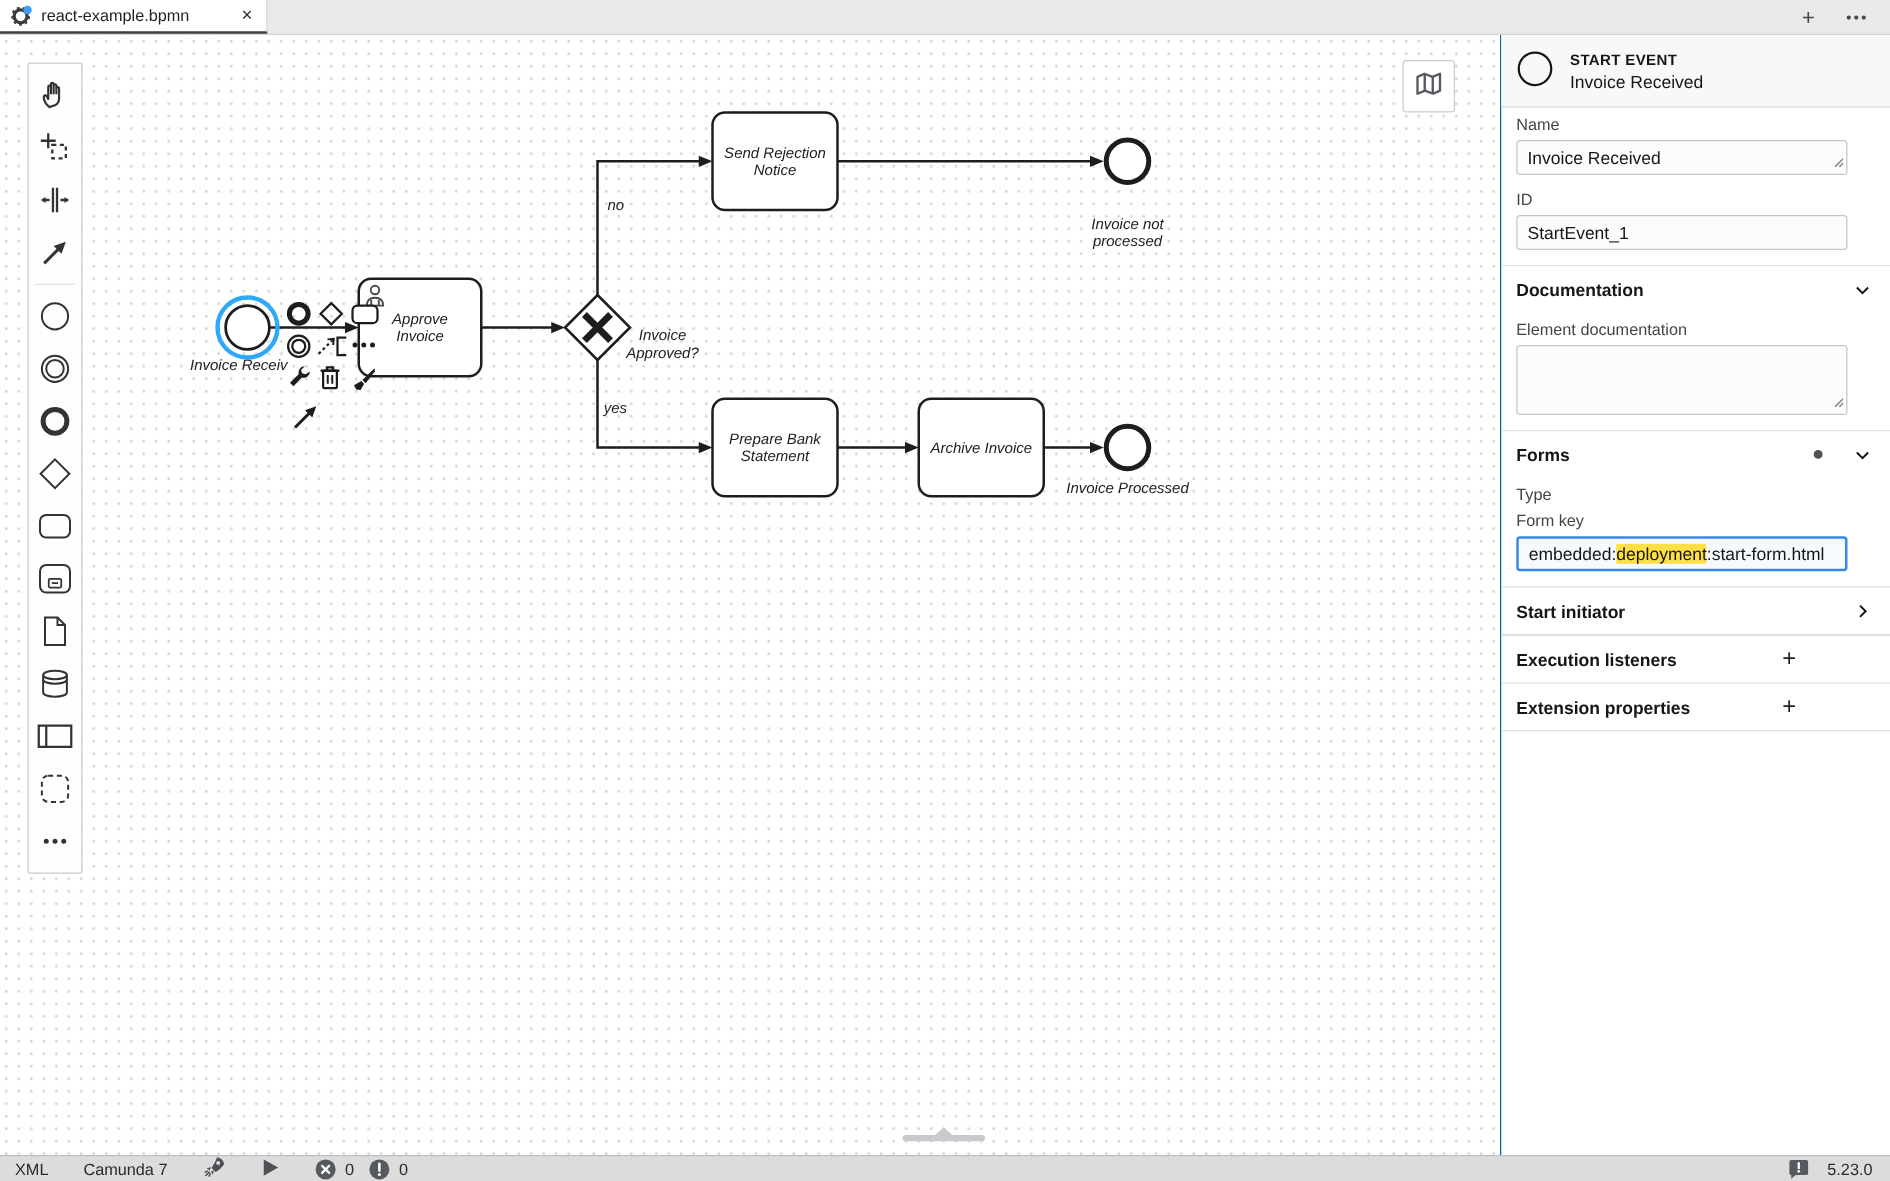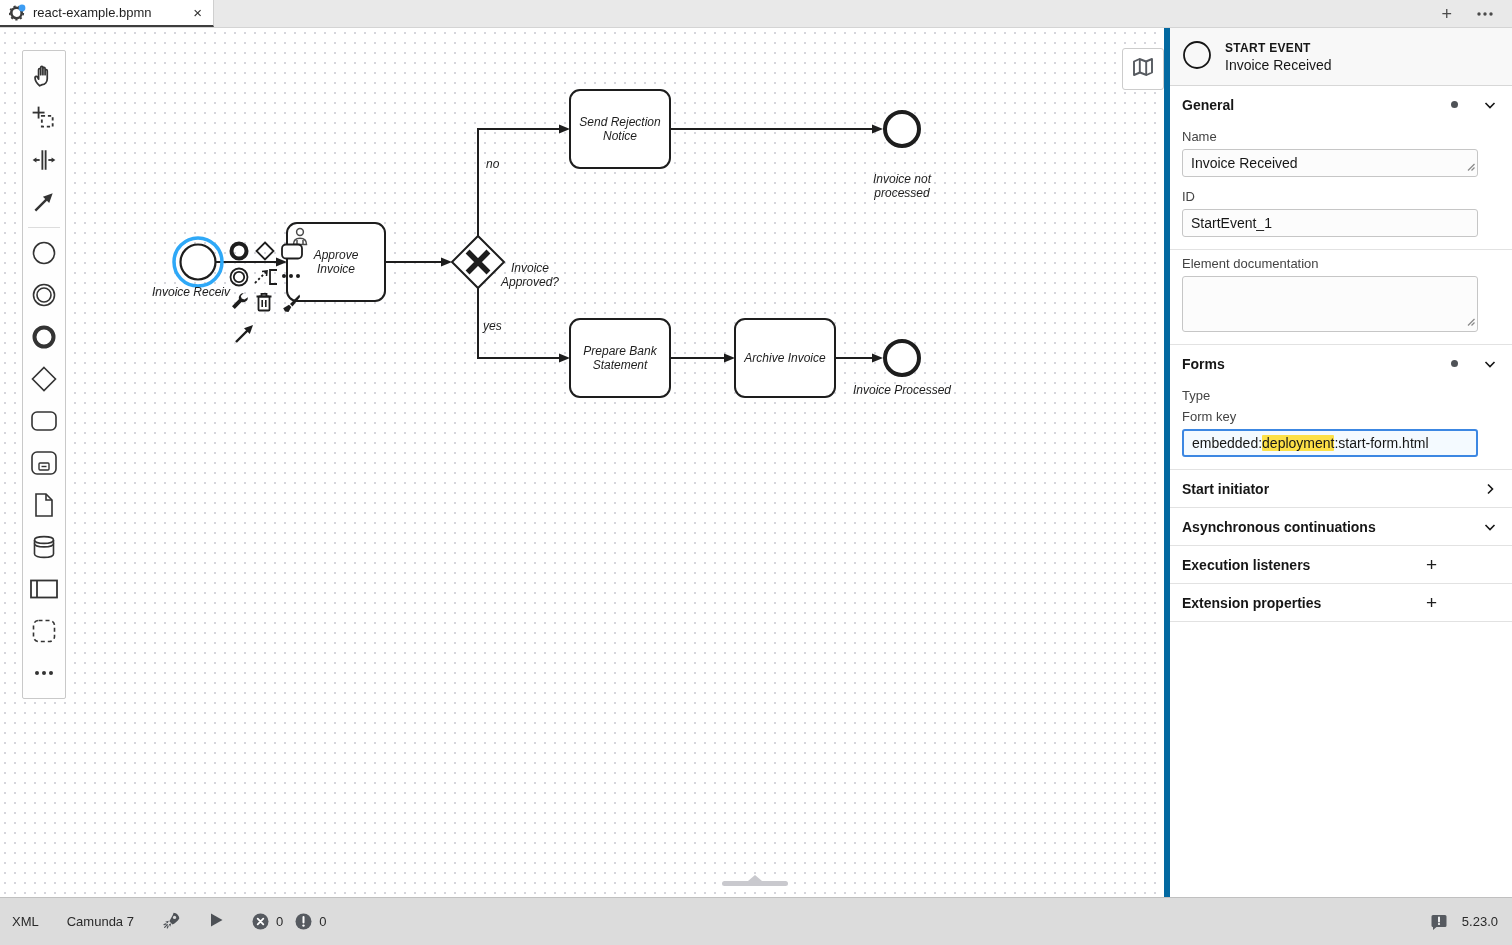--- a/index.html
+++ b/index.html
@@ -37,21 +37,21 @@
 
   
   .ctx { position:absolute; left:0; top:0; }
   .ctx span { position:absolute; display:inline-flex; cursor:pointer; }
 
   
   .handle-bar { position:absolute; left:722px; bottom:11px; width:66px; height:5px; background:#c9c9ce; border-radius:3px; }
   .handle-tri { position:absolute; left:748px; bottom:16px; width:0; height:0; border-left:7px solid transparent; border-right:7px solid transparent; border-bottom:6px solid #c9c9ce; }
 
   
-  .pp { width:348px; flex:0 0 auto; border-left:6px solid #0369a1; background:#fff; font-size:13px; color:#161616; display:flex; flex-direction:column; overflow:hidden; }
+  .pp { width:312px; flex:0 0 auto; border-left:1px solid #0369a1; background:#fff; font-size:13px; color:#161616; display:flex; flex-direction:column; overflow:hidden; }
   .pp-header { background:#f8f8f8; border-bottom:1px solid #d7d7d7; padding:12px 12px; display:flex; align-items:center; gap:13px; flex:0 0 auto; }
   .pp-h-type { font-size:12px; font-weight:bold; letter-spacing:.3px; }
   .pp-h-name { font-size:14px; margin-top:2px; }
   .group { border-bottom:1px solid #e2e2e2; }
   .group-h { height:37px; display:flex; align-items:center; padding:0 14px 0 12px; }
   .g-title { flex:1; font-size:14px; font-weight:bold; color:#161616; }
   .g-dot { width:7px; height:7px; border-radius:50%; background:#4f5257; margin-right:24px; }
   .chev { display:inline-flex; color:#161616; cursor:pointer; }
   .f-label { font-size:13px; color:#444; margin:6px 12px 5px; }
   .field { position:relative; margin:0 34px 12px 12px; height:28px; background:#fcfcfc; border:1px solid #c6c6c6; border-radius:3px; font-size:14px; color:#161616; padding:0 8px; display:flex; align-items:center; }
@@ -60,21 +60,21 @@
   .field.select { justify-content:space-between; cursor:pointer; }
   .field.focused { border:2px solid #3c87e2; background:#f4faff; }
   .sel-hl { background:#fde047; border-radius:1px; }
   .cb-rows { padding:0 12px 26px; }
   .cb-row { display:flex; align-items:center; gap:8px; height:22px; font-size:13px; }
   .cb { width:14px; height:14px; border:1px solid #868686; border-radius:2px; background:#fff; flex:0 0 auto; cursor:pointer; }
   .row-add { height:37px; display:flex; align-items:center; justify-content:space-between; padding:0 75px 0 12px; }
   .add-btn { font-size:19px; font-weight:normal; color:#1f1f1f; cursor:pointer; line-height:1; }
 
   
-  .statusbar { height:48px; flex:0 0 auto; background:#dcdcdc; border-top:1px solid #c0c0c0; display:flex; align-items:center; font-size:13px; color:#2a2a2a; padding:0 14px 0 12px; }
+  .statusbar { height:21px; flex:0 0 auto; background:#dcdcdc; border-top:1px solid #c0c0c0; display:flex; align-items:center; font-size:13px; color:#2a2a2a; padding:0 14px 0 12px; }
   .sb-item { display:flex; align-items:center; gap:7px; cursor:pointer; }
   .sb-gap { width:28px; }
   .sb-right { margin-left:auto; display:flex; align-items:center; gap:14px; }
   .badge { display:inline-flex; }
 </style>
 </head>
 <body>
 
 <div class="app">
 
@@ -352,46 +352,45 @@
               <circle cx="15" cy="15" r="13" fill="none" stroke="#161616" stroke-width="1.8"></circle>
             </svg>
         </span>
         <div>
           <div class="pp-h-type">START EVENT</div>
           <div class="pp-h-name">Invoice Received</div>
         </div>
       </div>
 
       <div class="group">
-        <div class="group-h">
-          <span class="g-title">General</span>
-          <span class="g-dot"></span>
-          <span class="chev">
-            <svg width="16" height="16" viewBox="0 0 16 16" fill="none" stroke="#161616" stroke-width="1.6">
-                <path d="M3.5 6 L8 10.5 L12.5 6"></path>
-              </svg>
-          </span>
-        </div>
         <div class="f-label">Name</div>
         <div class="field">
           <span>Invoice Received</span>
           <span class="rs">
             <svg width="8" height="8">
                 <line x1="1" y1="7.5" x2="7.5" y2="1" stroke="#8a8a8a" stroke-width="1.2"></line>
                 <line x1="4.5" y1="7.5" x2="7.5" y2="4.5" stroke="#8a8a8a" stroke-width="1.2"></line>
               </svg>
           </span>
         </div>
         <div class="f-label">ID</div>
         <div class="field">
           <span>StartEvent_1</span>
         </div>
       </div>
 
       <div class="group">
+        <div class="group-h">
+          <span class="g-title">Documentation</span>
+          <span class="chev">
+            <svg width="16" height="16" viewBox="0 0 16 16" fill="none" stroke="#161616" stroke-width="1.6">
+                <path d="M3.5 6 L8 10.5 L12.5 6"></path>
+              </svg>
+          </span>
+        </div>
         <div class="f-label">Element documentation</div>
         <div class="field area">
           <span></span>
           <span class="rs">
             <svg width="8" height="8">
                 <line x1="1" y1="7.5" x2="7.5" y2="1" stroke="#8a8a8a" stroke-width="1.2"></line>
                 <line x1="4.5" y1="7.5" x2="7.5" y2="4.5" stroke="#8a8a8a" stroke-width="1.2"></line>
               </svg>
           </span>
         </div>
@@ -421,28 +420,20 @@
           <span class="g-title">Start initiator</span>
           <span class="chev">
             <svg width="16" height="16" viewBox="0 0 16 16" fill="none" stroke="#161616" stroke-width="1.6">
                 <path d="M6 3.5 L10.5 8 L6 12.5"></path>
               </svg>
           </span>
         </div>
       </div>
 
       <div class="group">
-        <div class="group-h">
-          <span class="g-title">Asynchronous continuations</span>
-          <span class="chev">
-            <svg width="16" height="16" viewBox="0 0 16 16" fill="none" stroke="#161616" stroke-width="1.6">
-                <path d="M3.5 6 L8 10.5 L12.5 6"></path>
-              </svg>
-          </span>
-        </div>
       </div>
 
       <div class="group">
         <div class="row-add">
           <span class="g-title">Execution listeners</span>
           <span class="add-btn">+</span>
         </div>
       </div>
 
       <div class="group">

